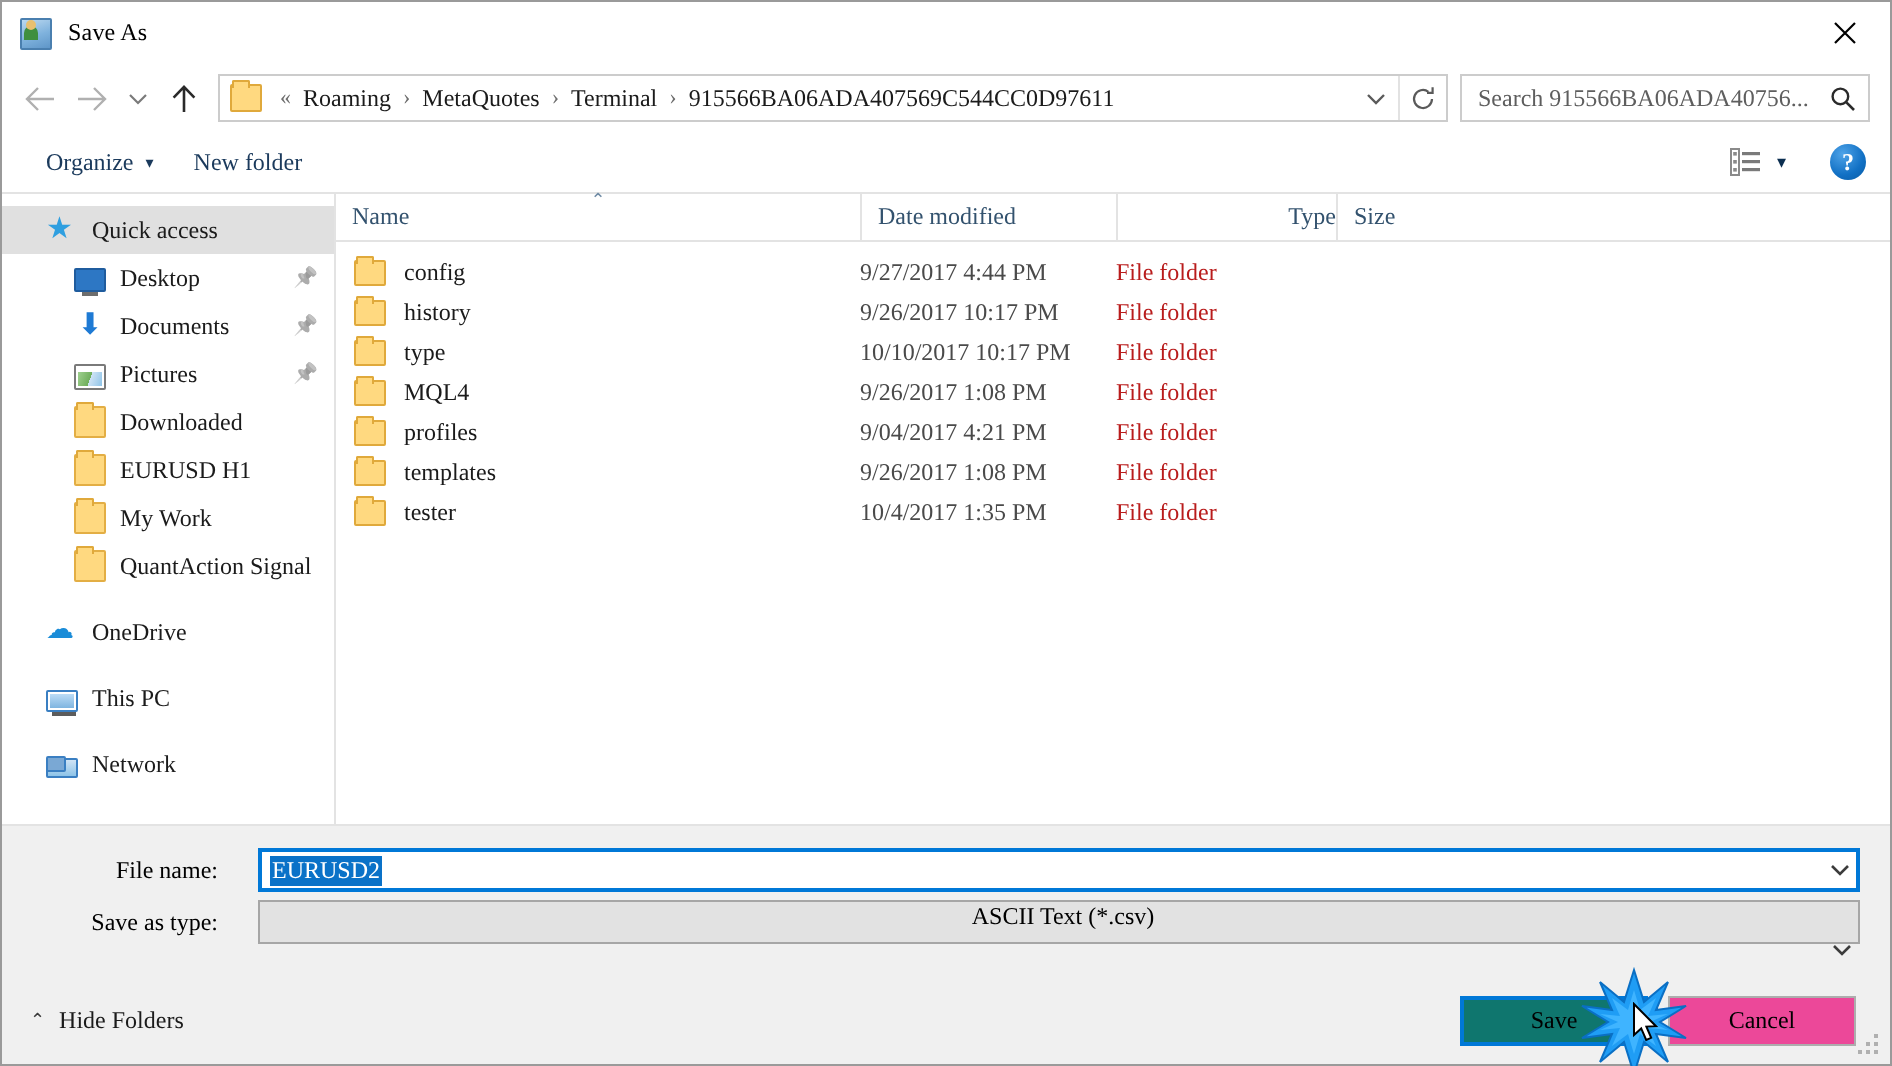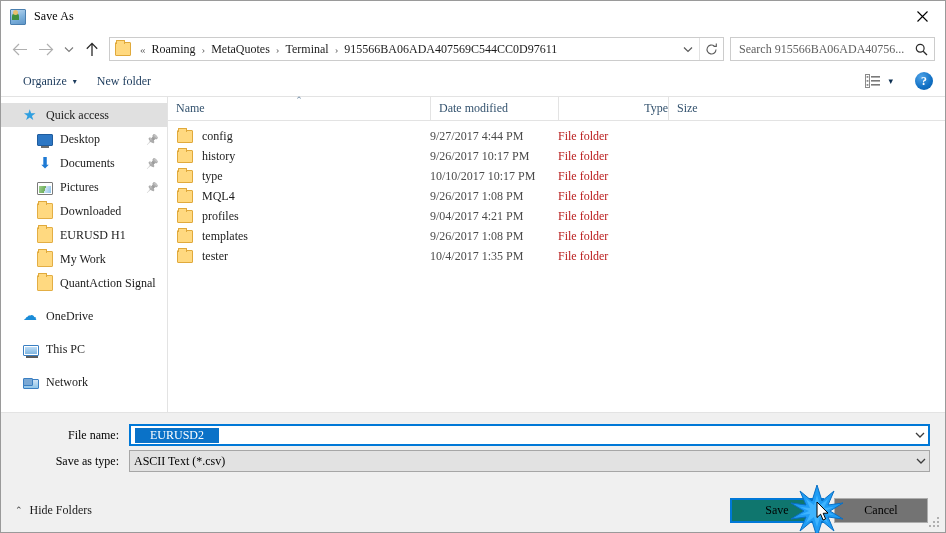--- a/index.html
+++ b/index.html
@@ -250,32 +250,32 @@
   .cell.size { flex: 0 0 80px; }
   .row-folder-ico { width:16px; height:13px; margin-right:9px; position:relative; flex:0 0 16px; }
 
   
   .fields {
     flex: 0 0 auto; background: #f0f0f0;
     padding: 11px 15px 12px 0;
   }
   .field-row { display: flex; align-items: center; height: 22px; margin-bottom: 4px; }
   .field-label {
-    flex: 0 0 128px; text-align: right; padding-right: 10px;
+    flex: 0 0 128px; text-align: right; padding-right: 20px;
     font-size: 12px; color: #000000;
   }
   .combo {
     flex: 1 1 auto; height: 22px; display: flex; align-items: center;
     background: #ffffff; border: 1px solid #7a7a7a;
     padding-left: 4px; min-width: 0;
   }
   .combo.focused { border: 2px solid #0078d7; }
-  .combo.readonly { background: #e2e2e2; border: 1px solid #a6a6a6; }
+  .combo.readonly { background: #e2e2e2; border: 1px solid #a6a6a6; flex-direction: column; }
   .combo .val { font-size: 12px; color: #000; white-space:nowrap; }
-  .combo .val.sel { background: #0a72c8; color: #ffffff; padding: 0 15px; }
+  .combo .val.sel { background: #0a72c8; color: #ffffff; padding: 0 1px; }
   .combo .arrow {
     margin-left: auto; width: 17px; flex: 0 0 17px;
     display: flex; align-items: center; justify-content: center;
     color: #3c3c3c;
   }
 
   
   .actionbar {
     flex: 0 0 44px; background: #f0f0f0;
     display: flex; align-items: center;
@@ -285,21 +285,21 @@
   .hide-folders {
     display:flex; align-items:center; gap:7px;
     font-size: 12px; color: #1b1b1b;
   }
   .hf-caret { color:#3a3a3a; font-size:9px; }
   .ab-spacer { flex: 1 1 auto; }
   .btn {
     width: 94px; height: 25px;
     display:flex; align-items:center; justify-content:center;
     font-size: 12px; color:#000;
-    background: #737373; border: 1px solid #adadad;
+    background: #ec4899; border: 1px solid #adadad;
   }
   .btn.primary {
     border: 2px solid #0078d7; background: #0f766e;
     margin-right: 10px;
     position: relative;
   }
   .grip {
     position:absolute; right: 4px; bottom: 3px;
     width: 12px; height: 12px;
   }

